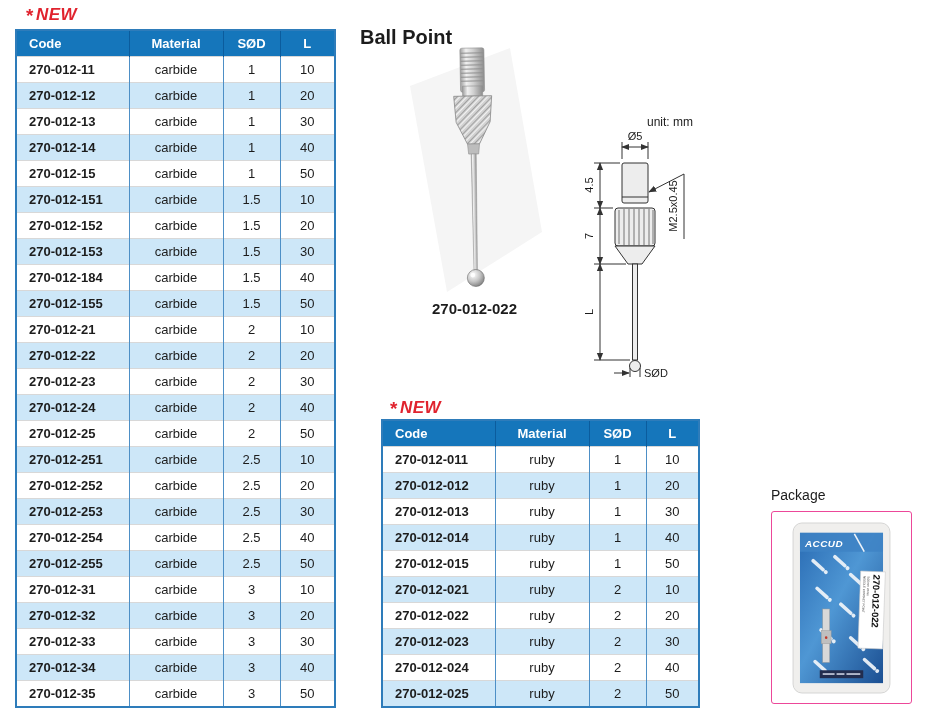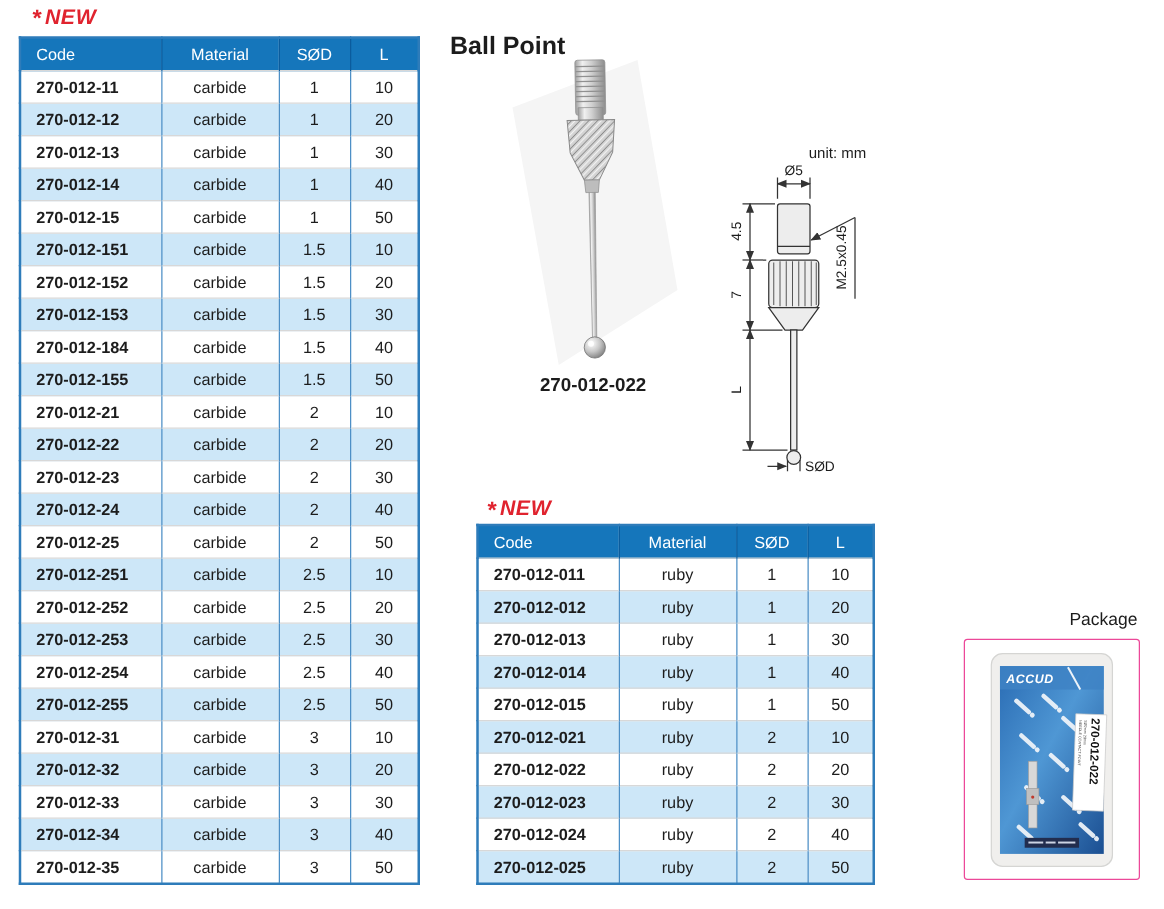--- a/index.html
+++ b/index.html
@@ -10,35 +10,35 @@
   body{margin:0;background:#fff;}
   #canvas{position:relative;width:930px;height:727px;background:#ffffff;
     font-family:"Liberation Sans",sans-serif;color:var(--text);overflow:hidden;}
 
   .new-label{position:absolute;font-style:italic;font-weight:bold;font-size:17px;
     color:var(--accent_red);letter-spacing:.5px;}
   .new-label .star{font-style:normal;font-size:19px;position:relative;top:2px;margin-right:2px;}
 
   table.catalog{position:absolute;border-collapse:collapse;table-layout:fixed;
     border:2px solid var(--table_border);background:#fff;}
-  table.catalog th{background:var(--header_bg);color:var(--header_text);font-weight:normal;
+  table.catalog th{background:var(--header_bg);color:var(--header_text);font-weight:bold;
     font-size:13px;height:25px;padding:0;text-align:center;border-left:1px solid var(--header_sep);}
   table.catalog th:first-child{border-left:none;text-align:left;padding-left:12px;}
   table.catalog td{font-size:13px;height:25px;padding:0;text-align:center;
     border-left:1px solid var(--col_sep);border-top:1px solid var(--row_sep);}
   table.catalog td:first-child{border-left:none;font-weight:bold;text-align:left;padding-left:12px;}
   table.catalog tbody tr:nth-child(even){background:var(--alt_row);}
   table.catalog tbody tr:first-child td{border-top:1px solid var(--row_sep);margin-top:40px;}
 
   #ball-title{position:absolute;left:360px;top:26px;font-size:20px;font-weight:bold;}
   #photo{position:absolute;left:392px;top:42px;}
   #photo-caption{position:absolute;left:392px;top:300px;width:165px;text-align:center;
     font-weight:bold;font-size:15px;}
   #drawing{position:absolute;left:580px;top:106px;}
-  #package-title{position:absolute;left:771px;top:487px;width:139px;text-align:right;font-size:14px;}
+  #package-title{position:absolute;left:771px;top:487px;width:139px;text-align:left;font-size:14px;}
   #package-box{position:absolute;left:771px;top:511px;width:139px;height:191px;background:#fff;
     border:1px solid #ec4899;border-radius:3px;display:flex;align-items:center;justify-content:center;}
   .dim-text{font-size:11px;fill:#1c1c1c;}
   .dim-line{stroke:#333;stroke-width:1;fill:none;}
   .part{fill:#ededed;stroke:#333;stroke-width:1;}
 </style>
 </head>
 <body>
 
 <div id="canvas">

